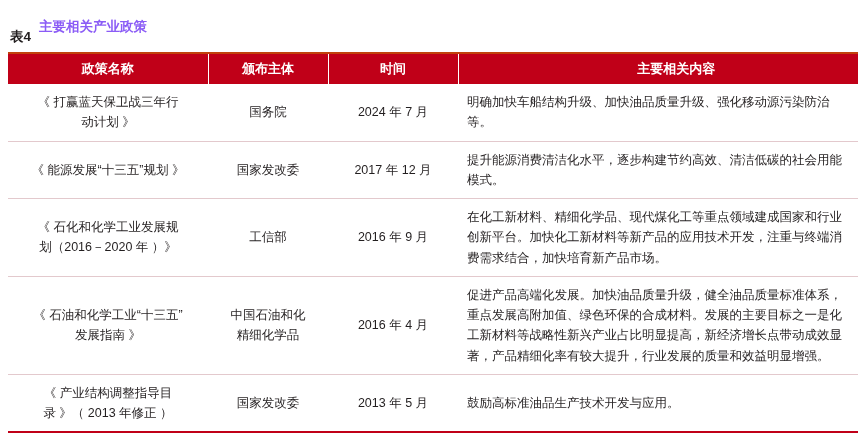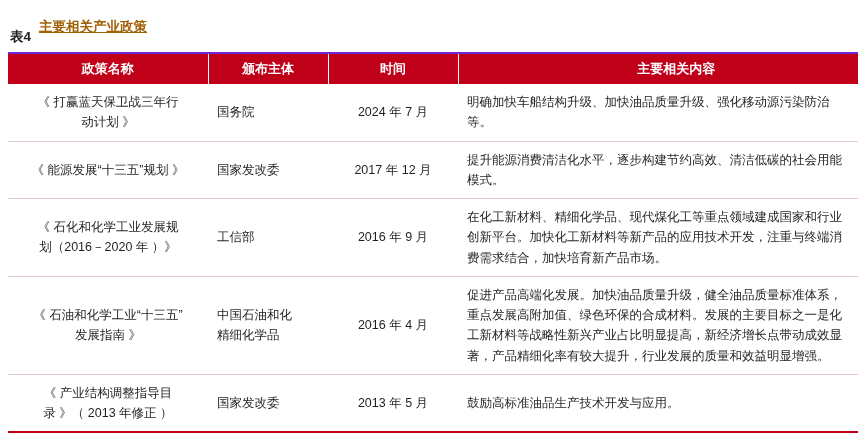--- a/index.html
+++ b/index.html
@@ -30,28 +30,27 @@
   .caption-label {
     font-size: 13.5px;
     font-weight: bold;
     color: #231f20;
     letter-spacing: 0px;
     margin-top: 20px;
   }
   .caption-title {
     font-size: 13.5px;
     font-weight: bold;
-    color: #a16207;
-    text-decoration: underline;
+    color: #8b5cf6;
   }
   table.policy-table {
     border-collapse: collapse;
     width: 850px;
     table-layout: fixed;
-    border-top: 2px solid #6d28d9;
+    border-top: 2px solid #c2410c;
     border-bottom: 2px solid #c00018;
   }
   table.policy-table thead th {
     background: #c00018;
     color: #ffffff;
     font-size: 13px;
     font-weight: bold;
     height: 26px;
     text-align: center;
     vertical-align: middle;
@@ -70,20 +69,21 @@
     vertical-align: middle;
     color: #231f20;
   }
   table.policy-table tr:last-child td {
     border-bottom: none;
   }
   td.c-name {
     text-align: center;
   }
   td.c-issuer {
+    text-align: center;
   }
   td.c-time {
     text-align: center;
     white-space: nowrap;
   }
   td.c-content {
     text-align: left;
   }
   .col-name { width: 200px; }
   .col-issuer { width: 120px; }

